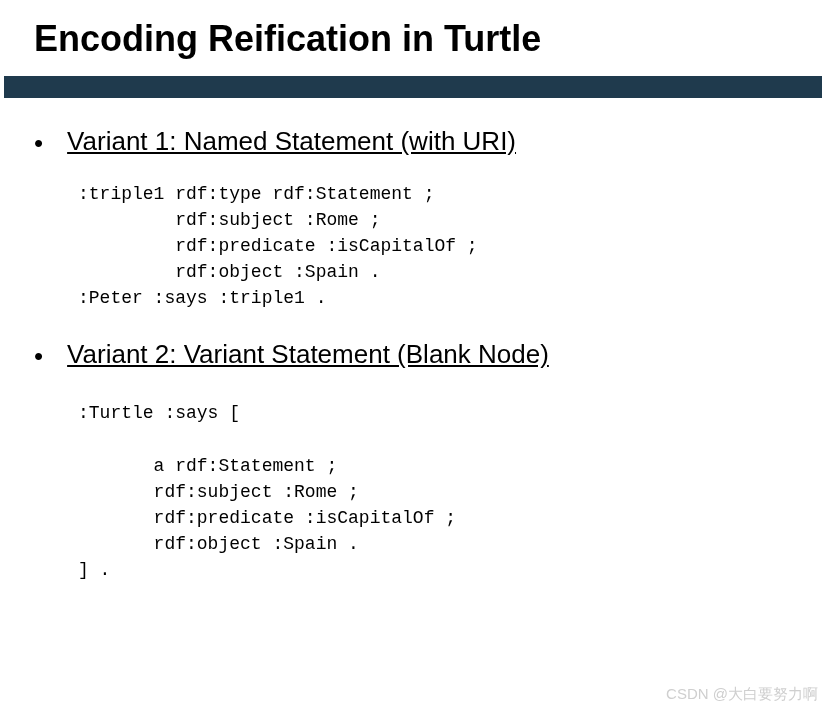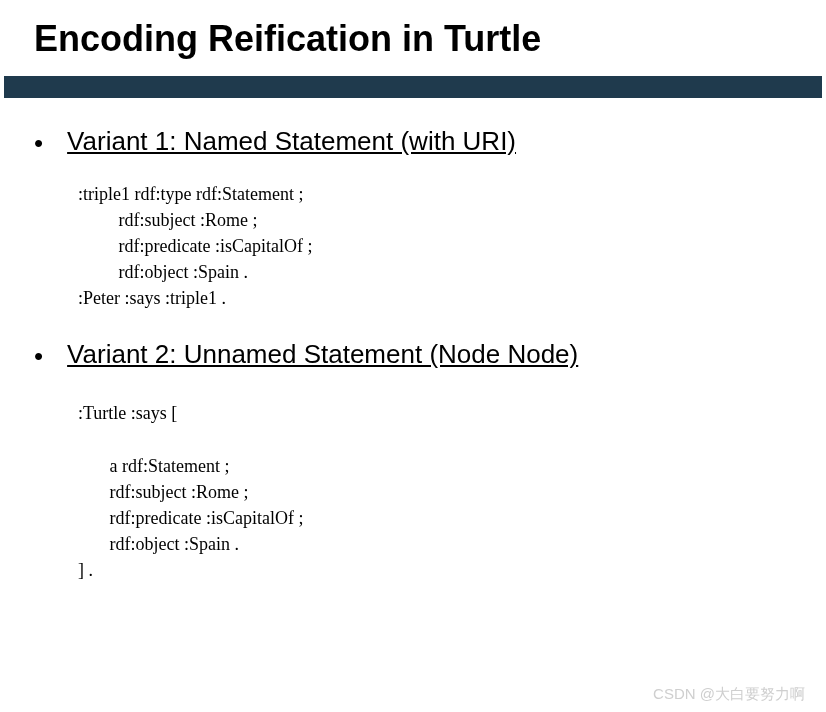--- a/index.html
+++ b/index.html
@@ -40,33 +40,33 @@
       margin-right: 24px;
       position: relative;
       top: 2px;
     }
     .bullet-text {
       font-size: 26px;
       color: #000;
       text-decoration: underline;
     }
     .code-block {
-      font-family: Liberation Serif, serif;
+      font-family: Liberation Mono, monospace;
       font-size: 18px;
       color: #000;
       white-space: pre;
       line-height: 1.45;
       margin: 0 0 28px 44px;
     }
     .code-block2 {
       margin-top: 30px;
     }
     .watermark {
       position: absolute;
-      right: 21px;
+      right: 8px;
       bottom: 8px;
       color: #cfcfcf;
       font-size: 15px;
       font-family: Arial, sans-serif;
     }
   </style>
 </head>
 <body>
 
 <h1 class="slide-title">Encoding Reification in Turtle</h1>
@@ -80,21 +80,21 @@
   </div>
 
   <pre class="code-block">:triple1 rdf:type rdf:Statement ;
          rdf:subject :Rome ;
          rdf:predicate :isCapitalOf ;
          rdf:object :Spain .
 :Peter :says :triple1 .</pre>
 
   <div class="bullet-item">
     <span class="bullet-dot">•</span>
-    <span class="bullet-text">Variant 2: Unnamed Statement (Node Node)</span>
+    <span class="bullet-text">Variant 2: Variant Statement (Blank Node)</span>
   </div>
 
   <pre class="code-block code-block2">:Turtle :says [
 
        a rdf:Statement ;
        rdf:subject :Rome ;
        rdf:predicate :isCapitalOf ;
        rdf:object :Spain .
 ] .</pre>
 

